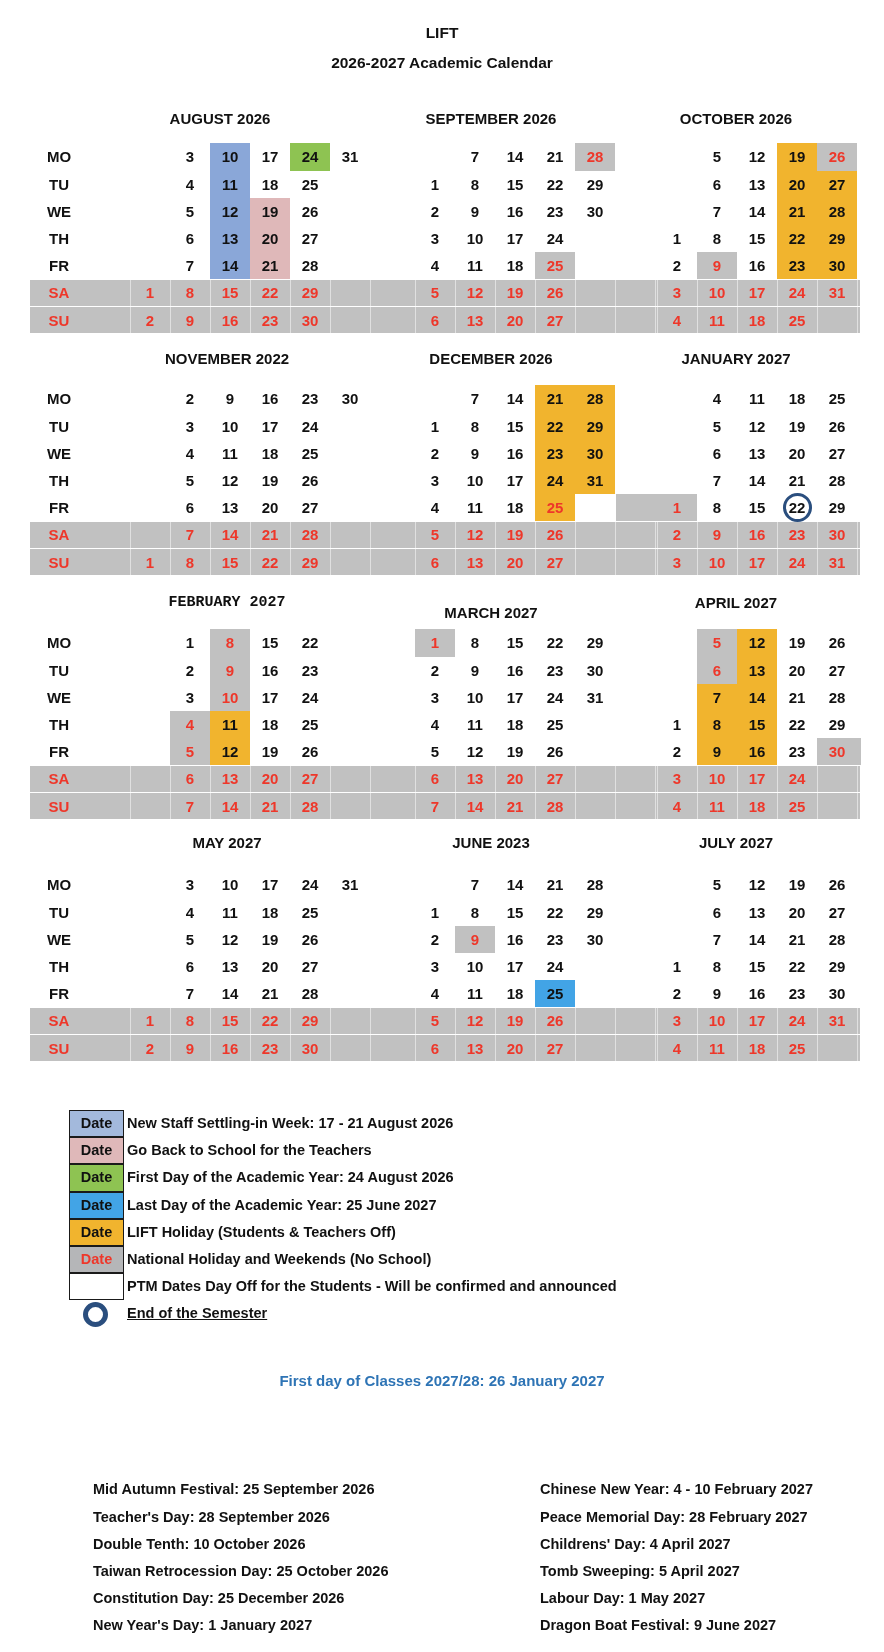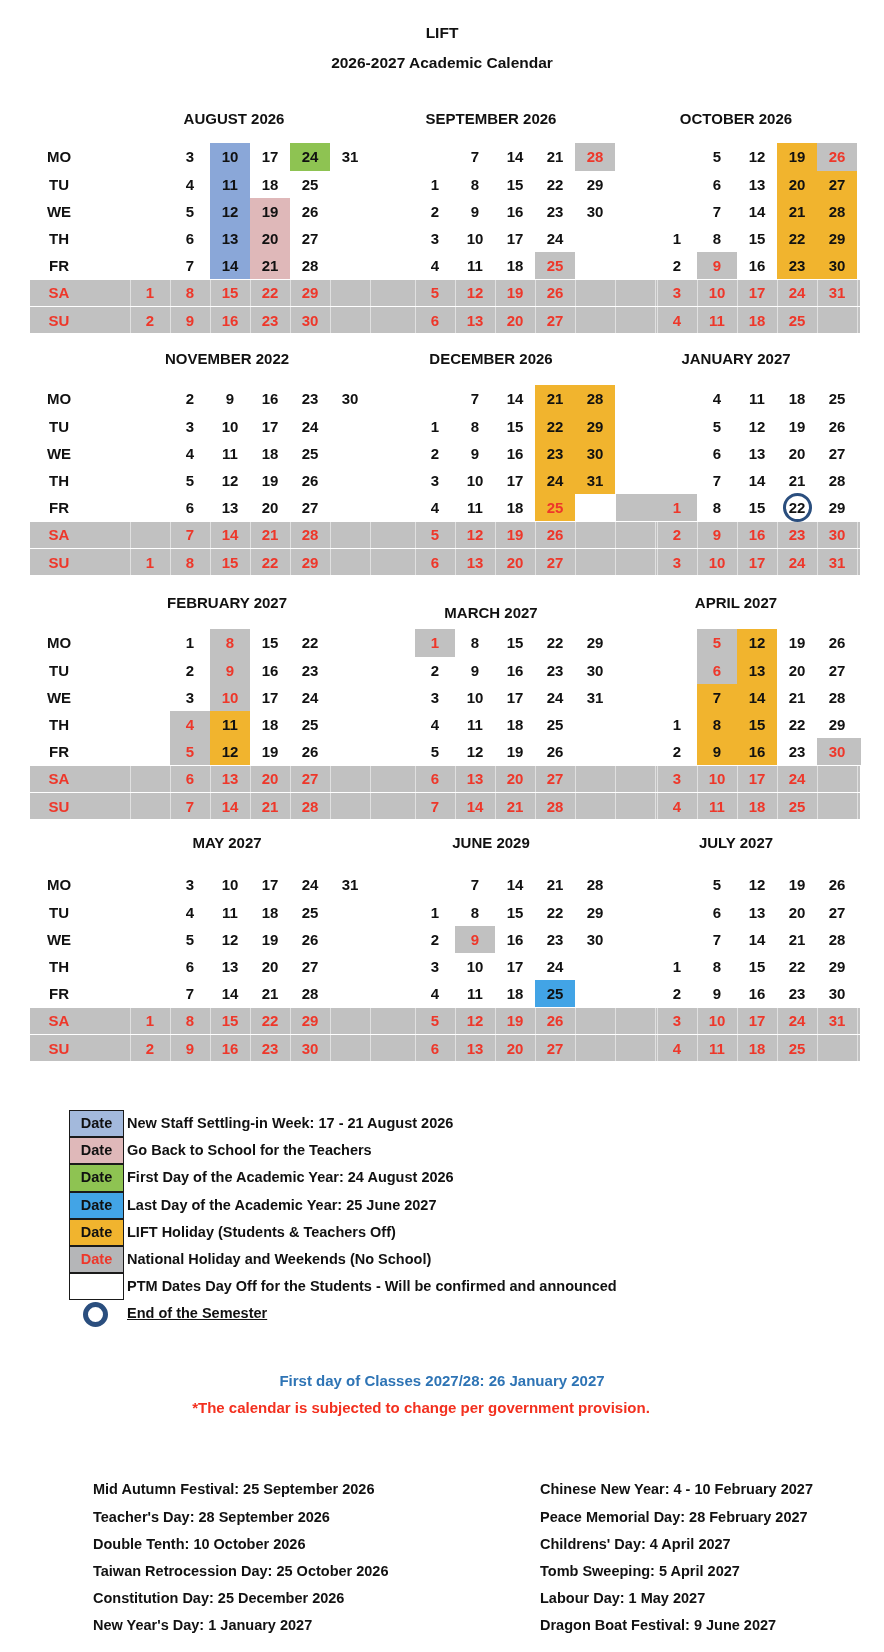--- a/index.html
+++ b/index.html
@@ -146,21 +146,21 @@
       <div class="wdl" style="left: 40px; top: 765.4px; width: 38px; height: 27.2px; line-height: 27.2px; color: rgb(238, 55, 42);">SA</div>
       <div class="wdl" style="left: 40px; top: 792.6px; width: 38px; height: 27.2px; line-height: 27.2px; color: rgb(238, 55, 42);">SU</div>
       <div class="wdl" style="left: 40px; top: 871.4px; width: 38px; height: 27.2px; line-height: 27.2px;">MO</div>
       <div class="wdl" style="left: 40px; top: 898.6px; width: 38px; height: 27.2px; line-height: 27.2px;">TU</div>
       <div class="wdl" style="left: 40px; top: 925.8px; width: 38px; height: 27.2px; line-height: 27.2px;">WE</div>
       <div class="wdl" style="left: 40px; top: 953px; width: 38px; height: 27.2px; line-height: 27.2px;">TH</div>
       <div class="wdl" style="left: 40px; top: 980.2px; width: 38px; height: 27.2px; line-height: 27.2px;">FR</div>
       <div class="wdl" style="left: 40px; top: 1007.4px; width: 38px; height: 27.2px; line-height: 27.2px; color: rgb(238, 55, 42);">SA</div>
       <div class="wdl" style="left: 40px; top: 1034.6px; width: 38px; height: 27.2px; line-height: 27.2px; color: rgb(238, 55, 42);">SU</div>
       <div style="position: absolute; left: 0px; top: 0px;">
-        <div class="mh" style="left: 234px; top: 118px;">AUGUST 2026</div>
+        <div class="mh" style="left: 220px; top: 118px;">AUGUST 2026</div>
         <div class="cell" style="left: 170px; top: 143.4px; width: 40px; height: 27.2px; line-height: 27.2px;">3</div>
         <div class="cell" style="left: 210px; top: 143.4px; width: 40px; height: 27.2px; line-height: 27.2px; background: rgb(138, 167, 216);">10</div>
         <div class="cell" style="left: 250px; top: 143.4px; width: 40px; height: 27.2px; line-height: 27.2px;">17</div>
         <div class="cell" style="left: 290px; top: 143.4px; width: 40px; height: 27.2px; line-height: 27.2px; background: rgb(142, 195, 82);">24</div>
         <div class="cell" style="left: 330px; top: 143.4px; width: 40px; height: 27.2px; line-height: 27.2px;">31</div>
         <div class="cell" style="left: 170px; top: 170.6px; width: 40px; height: 27.2px; line-height: 27.2px;">4</div>
         <div class="cell" style="left: 210px; top: 170.6px; width: 40px; height: 27.2px; line-height: 27.2px; background: rgb(138, 167, 216);">11</div>
         <div class="cell" style="left: 250px; top: 170.6px; width: 40px; height: 27.2px; line-height: 27.2px;">18</div>
         <div class="cell" style="left: 290px; top: 170.6px; width: 40px; height: 27.2px; line-height: 27.2px;">25</div>
         <div class="cell" style="left: 170px; top: 197.8px; width: 40px; height: 27.2px; line-height: 27.2px;">5</div>
@@ -350,21 +350,21 @@
         <div class="cell" style="left: 737px; top: 521.4px; width: 40px; height: 27.2px; line-height: 27.2px; color: rgb(238, 55, 42);">16</div>
         <div class="cell" style="left: 777px; top: 521.4px; width: 40px; height: 27.2px; line-height: 27.2px; color: rgb(238, 55, 42);">23</div>
         <div class="cell" style="left: 817px; top: 521.4px; width: 40px; height: 27.2px; line-height: 27.2px; color: rgb(238, 55, 42);">30</div>
         <div class="cell" style="left: 657px; top: 548.6px; width: 40px; height: 27.2px; line-height: 27.2px; color: rgb(238, 55, 42);">3</div>
         <div class="cell" style="left: 697px; top: 548.6px; width: 40px; height: 27.2px; line-height: 27.2px; color: rgb(238, 55, 42);">10</div>
         <div class="cell" style="left: 737px; top: 548.6px; width: 40px; height: 27.2px; line-height: 27.2px; color: rgb(238, 55, 42);">17</div>
         <div class="cell" style="left: 777px; top: 548.6px; width: 40px; height: 27.2px; line-height: 27.2px; color: rgb(238, 55, 42);">24</div>
         <div class="cell" style="left: 817px; top: 548.6px; width: 40px; height: 27.2px; line-height: 27.2px; color: rgb(238, 55, 42);">31</div>
       </div>
       <div style="position: absolute; left: 0px; top: 0px;">
-        <div class="mh" style="left: 227px; top: 602px;">FEBRUARY 2027</div>
+        <div class="mh" style="left: 227px; top: 602px; font-family: Liberation Mono, monospace;">FEBRUARY 2027</div>
         <div class="cell" style="left: 170px; top: 629.4px; width: 40px; height: 27.2px; line-height: 27.2px;">1</div>
         <div class="cell" style="left: 210px; top: 629.4px; width: 40px; height: 27.2px; line-height: 27.2px; background: rgb(193, 193, 193); color: rgb(238, 55, 42);">8</div>
         <div class="cell" style="left: 250px; top: 629.4px; width: 40px; height: 27.2px; line-height: 27.2px;">15</div>
         <div class="cell" style="left: 290px; top: 629.4px; width: 40px; height: 27.2px; line-height: 27.2px;">22</div>
         <div class="cell" style="left: 170px; top: 656.6px; width: 40px; height: 27.2px; line-height: 27.2px;">2</div>
         <div class="cell" style="left: 210px; top: 656.6px; width: 40px; height: 27.2px; line-height: 27.2px; background: rgb(193, 193, 193); color: rgb(238, 55, 42);">9</div>
         <div class="cell" style="left: 250px; top: 656.6px; width: 40px; height: 27.2px; line-height: 27.2px;">16</div>
         <div class="cell" style="left: 290px; top: 656.6px; width: 40px; height: 27.2px; line-height: 27.2px;">23</div>
         <div class="cell" style="left: 170px; top: 683.8px; width: 40px; height: 27.2px; line-height: 27.2px;">3</div>
         <div class="cell" style="left: 210px; top: 683.8px; width: 40px; height: 27.2px; line-height: 27.2px; background: rgb(193, 193, 193); color: rgb(238, 55, 42);">10</div>
@@ -483,21 +483,21 @@
         <div class="cell" style="left: 210px; top: 1007.4px; width: 40px; height: 27.2px; line-height: 27.2px; color: rgb(238, 55, 42);">15</div>
         <div class="cell" style="left: 250px; top: 1007.4px; width: 40px; height: 27.2px; line-height: 27.2px; color: rgb(238, 55, 42);">22</div>
         <div class="cell" style="left: 290px; top: 1007.4px; width: 40px; height: 27.2px; line-height: 27.2px; color: rgb(238, 55, 42);">29</div>
         <div class="cell" style="left: 130px; top: 1034.6px; width: 40px; height: 27.2px; line-height: 27.2px; color: rgb(238, 55, 42);">2</div>
         <div class="cell" style="left: 170px; top: 1034.6px; width: 40px; height: 27.2px; line-height: 27.2px; color: rgb(238, 55, 42);">9</div>
         <div class="cell" style="left: 210px; top: 1034.6px; width: 40px; height: 27.2px; line-height: 27.2px; color: rgb(238, 55, 42);">16</div>
         <div class="cell" style="left: 250px; top: 1034.6px; width: 40px; height: 27.2px; line-height: 27.2px; color: rgb(238, 55, 42);">23</div>
         <div class="cell" style="left: 290px; top: 1034.6px; width: 40px; height: 27.2px; line-height: 27.2px; color: rgb(238, 55, 42);">30</div>
       </div>
       <div style="position: absolute; left: 0px; top: 0px;">
-        <div class="mh" style="left: 491px; top: 842px;">JUNE 2029</div>
+        <div class="mh" style="left: 491px; top: 842px;">JUNE 2023</div>
         <div class="cell" style="left: 455px; top: 871.4px; width: 40px; height: 27.2px; line-height: 27.2px;">7</div>
         <div class="cell" style="left: 495px; top: 871.4px; width: 40px; height: 27.2px; line-height: 27.2px;">14</div>
         <div class="cell" style="left: 535px; top: 871.4px; width: 40px; height: 27.2px; line-height: 27.2px;">21</div>
         <div class="cell" style="left: 575px; top: 871.4px; width: 40px; height: 27.2px; line-height: 27.2px;">28</div>
         <div class="cell" style="left: 415px; top: 898.6px; width: 40px; height: 27.2px; line-height: 27.2px;">1</div>
         <div class="cell" style="left: 455px; top: 898.6px; width: 40px; height: 27.2px; line-height: 27.2px;">8</div>
         <div class="cell" style="left: 495px; top: 898.6px; width: 40px; height: 27.2px; line-height: 27.2px;">15</div>
         <div class="cell" style="left: 535px; top: 898.6px; width: 40px; height: 27.2px; line-height: 27.2px;">22</div>
         <div class="cell" style="left: 575px; top: 898.6px; width: 40px; height: 27.2px; line-height: 27.2px;">29</div>
         <div class="cell" style="left: 415px; top: 925.8px; width: 40px; height: 27.2px; line-height: 27.2px;">2</div>
@@ -569,21 +569,20 @@
       <div class="lgbox" style="left: 69px; top: 1218.8px; width: 55px; height: 27.2px; line-height: 25.2px; background: rgb(241, 180, 46);">Date</div>
       <div class="lglabel" style="left: 127px; top: 1218.8px; height: 27.2px; line-height: 27.2px;">LIFT Holiday (Students &amp; Teachers Off)</div>
       <div class="lgbox" style="left: 69px; top: 1246px; width: 55px; height: 27.2px; line-height: 25.2px; background: rgb(181, 182, 184); color: rgb(238, 55, 42);">Date</div>
       <div class="lglabel" style="left: 127px; top: 1246px; height: 27.2px; line-height: 27.2px;">National Holiday and Weekends (No School)</div>
       <div class="lgbox" style="left: 69px; top: 1273.2px; width: 55px; height: 27.2px; line-height: 25.2px; background: rgb(255, 255, 255);"></div>
       <div class="lglabel" style="left: 127px; top: 1273.2px; height: 27.2px; line-height: 27.2px;">PTM Dates Day Off for the Students - Will be confirmed and announced</div>
       <div class="ring" style="left: 83px; top: 1302.4px; width: 25px; height: 25px; border: 5px solid rgb(42, 78, 126);"></div>
       <div class="lglabel" style="left: 127px; top: 1300.4px; height: 27.2px; line-height: 27.2px; text-decoration: underline;">End of the Semester</div>
     </div>
   <div class="note-blue" style="color: rgb(46, 116, 181);">First day of Classes 2027/28: 26 January 2027</div>
-  <div class="note-red" style="color: rgb(243, 48, 31);">*The calendar is subjected to change per government provision.</div>
   <div id="holidays-left" style="position:absolute;left:0;top:0;">
       <div class="holiday" style="left: 93px; top: 1476.4px;">Mid Autumn Festival: 25 September 2026</div>
       <div class="holiday" style="left: 93px; top: 1503.6px;">Teacher's Day: 28 September 2026</div>
       <div class="holiday" style="left: 93px; top: 1530.8px;">Double Tenth: 10 October 2026</div>
       <div class="holiday" style="left: 93px; top: 1558px;">Taiwan Retrocession Day: 25 October 2026</div>
       <div class="holiday" style="left: 93px; top: 1585.2px;">Constitution Day: 25 December 2026</div>
       <div class="holiday" style="left: 93px; top: 1612.4px;">New Year's Day: 1 January 2027</div>
     </div>
   <div id="holidays-right" style="position:absolute;left:0;top:0;">
       <div class="holiday" style="left: 540px; top: 1476.4px;">Chinese New Year: 4 - 10 February 2027</div>

